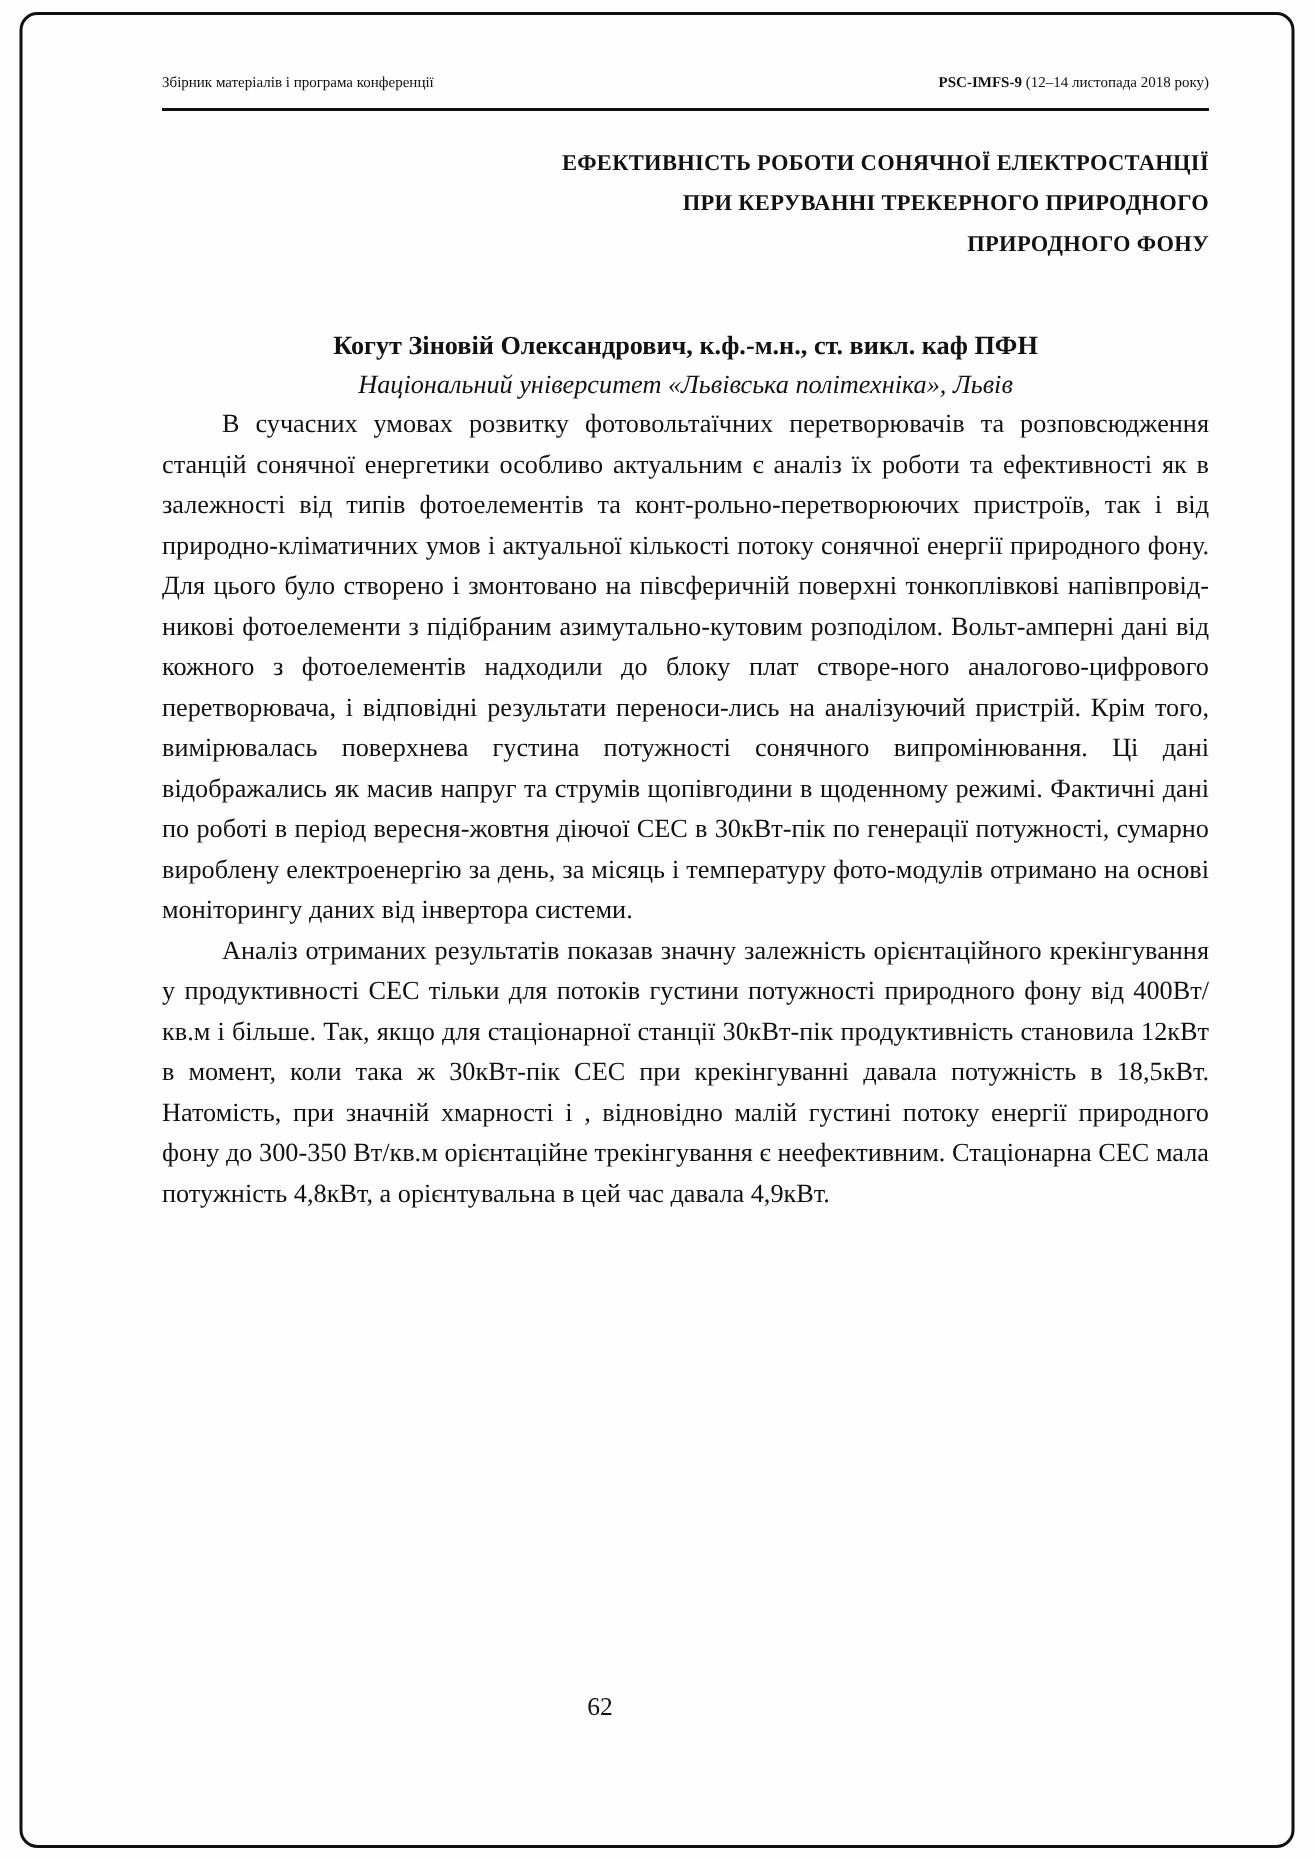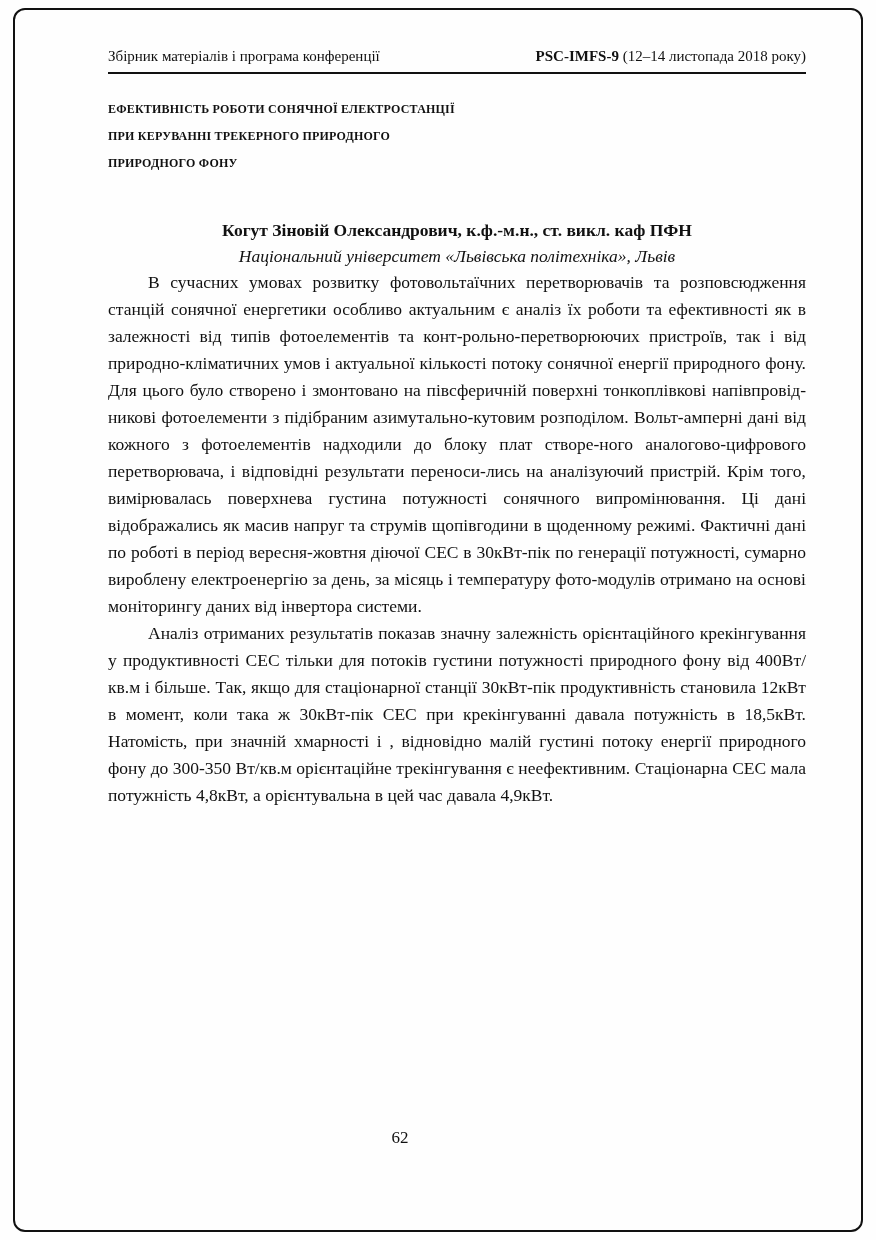--- a/index.html
+++ b/index.html
@@ -29,34 +29,34 @@
   .content {
     position: absolute;
     top: 46px;
     left: 108px;
     width: 698px;
   }
   .hdr {
     display: flex;
     justify-content: space-between;
     align-items: baseline;
-    font-size: 15px;
+    font-size: 10px;
     line-height: 20px;
     text-align: center;
   }
   .hdr-right b { font-weight: bold; }
   .rule {
     margin-top: 6px;
     border-bottom: 2px solid #111;
     height: 0;
   }
   .title {
     margin: 22px 0 0 0;
-    text-align: left;
-    font-size: 12px;
+    text-align: right;
+    font-size: 15px;
     font-weight: bold;
     line-height: 27px;
     letter-spacing: 0.2px;
   }
   .title span { display: block; }
   .author {
     margin-top: 40px;
     text-align: center;
     font-size: 17.5px;
     font-weight: bold;

